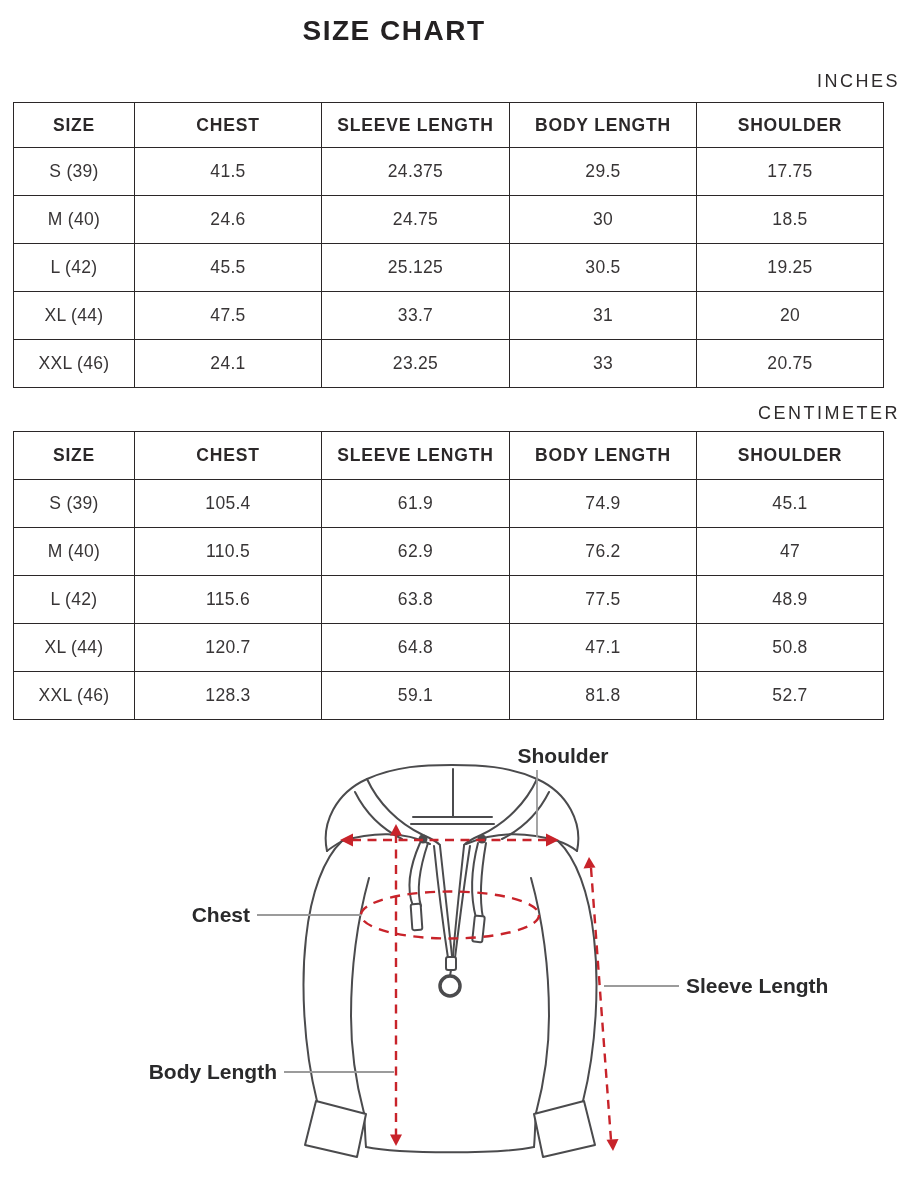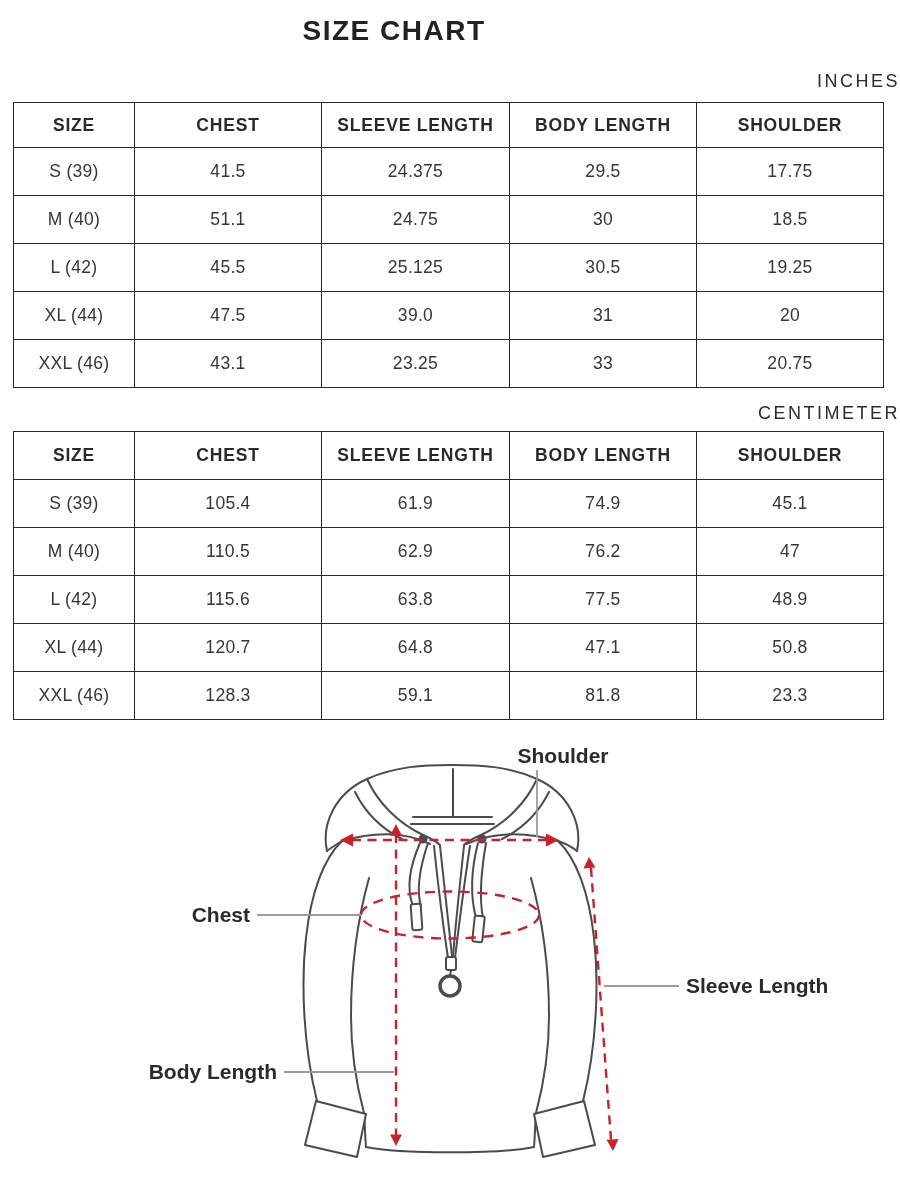--- a/index.html
+++ b/index.html
@@ -80,42 +80,42 @@
   <tbody>
       <tr>
         <td>S (39)</td>
         <td>41.5</td>
         <td>24.375</td>
         <td>29.5</td>
         <td>17.75</td>
       </tr>
       <tr>
         <td>M (40)</td>
-        <td>51.1</td>
+        <td>24.6</td>
         <td>24.75</td>
         <td>30</td>
         <td>18.5</td>
       </tr>
       <tr>
         <td>L (42)</td>
         <td>45.5</td>
         <td>25.125</td>
         <td>30.5</td>
         <td>19.25</td>
       </tr>
       <tr>
         <td>XL (44)</td>
         <td>47.5</td>
-        <td>39.0</td>
+        <td>33.7</td>
         <td>31</td>
         <td>20</td>
       </tr>
       <tr>
         <td>XXL (46)</td>
-        <td>43.1</td>
+        <td>24.1</td>
         <td>23.25</td>
         <td>33</td>
         <td>20.75</td>
       </tr>
     </tbody>
 </table>
 
 <div class="unit-label" id="unit-cm">CENTIMETER</div>
 
 <table class="size-table" id="table-cm">
@@ -162,21 +162,21 @@
         <td>120.7</td>
         <td>64.8</td>
         <td>47.1</td>
         <td>50.8</td>
       </tr>
       <tr>
         <td>XXL (46)</td>
         <td>128.3</td>
         <td>59.1</td>
         <td>81.8</td>
-        <td>23.3</td>
+        <td>52.7</td>
       </tr>
     </tbody>
 </table>
 
 <svg class="diagram" viewBox="0 0 900 480">
 
   <g class="garment">
 
     <path d="M 342 121 C 372 112, 404 111, 430 124"></path>
     <path d="M 558 121 C 528 112, 496 111, 466 124"></path>

